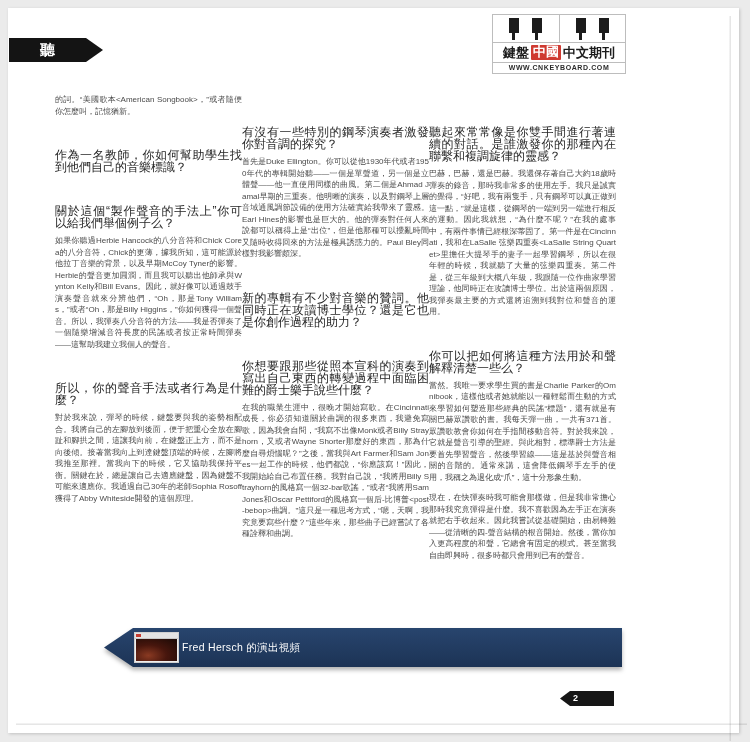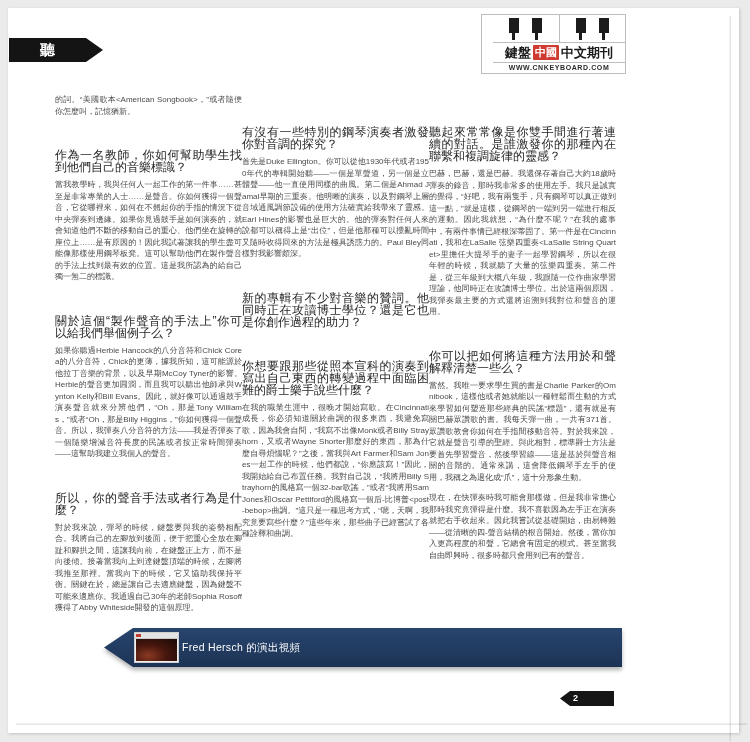--- a/index.html
+++ b/index.html
@@ -14,33 +14,33 @@
   
   .tab { position:absolute; left:1px; top:30px; width:94px; height:24px;
          background:#141414; color:#ffffff;
          clip-path:polygon(0 0, calc(100% - 17px) 0, 100% 50%, calc(100% - 17px) 100%, 0 100%);
          display:flex; align-items:center; justify-content:center;
          padding-right:16px; box-sizing:border-box;
          font-size:15px; font-weight:bold; letter-spacing:1px; }
 
   
   .logo { position:absolute; right:113px; top:6px; width:132px;
-          border:1px solid #bdbdbd; background:#ffffff;padding-left:11px; }
+          border:1px solid #bdbdbd; background:#ffffff; }
   .logo-keys { display:flex; height:27px; border-bottom:1px solid #bdbdbd; }
   .key-group { flex:1; display:flex; justify-content:center; gap:13px;
                padding-top:3px; }
   .key-group + .key-group { border-left:1px solid #bdbdbd; }
   .pkey { width:10px; height:15px; background:#1c1c1c; position:relative; }
   .pkey::after { content:""; position:absolute; left:3px; top:15px;
                  width:3px; height:7px; background:#1c1c1c; }
   .logo-title { display:flex; align-items:center; justify-content:center;
                 gap:2px; height:19px; font-weight:bold; font-size:13px;
                 color:#1c1c1c; white-space:nowrap; }
-  .logo-stamp { background:#cf3a31; color:#ffffff; font-size:11px;
-                padding:0 2px; line-height:15px; border-radius:1px; }
+  .logo-stamp { background:#cf3a31; color:#ffffff; font-size:13px;
+                padding:0 2px; line-height:15px; border-radius:1px;font-family:Liberation Mono, monospace; }
   .logo-url { text-align:center; font-size:7px; font-weight:bold;
               letter-spacing:0.6px; color:#2a2a2a; border-top:1px solid #bdbdbd;
               padding:1px 0 2px; }
 
   
   .content { position:absolute; left:47px; top:86px; width:612px;
              display:flex; }
   .col { width:187px; box-sizing:border-box; }
   .col p.para { margin:0 0 9px; font-size:8px; line-height:11.5px;
                 color:#4a4a4a; text-align:justify; word-break:break-all; }
@@ -106,21 +106,20 @@
       <span class="logo-stamp">中國</span>
       <span>中文期刊</span>
     </div>
     <div class="logo-url">WWW.CNKEYBOARD.COM</div>
   </div>
 
   <div class="content">
     <div class="col">
         <p class="para">的詞。“美國歌本&lt;American Songbook&gt;，”或者隨便你怎麼叫，記憶猶新。</p>
         <div class="qhead">作為一名教師，你如何幫助學生找到他們自己的音樂標識？</div>
-        <p class="para">當我教學時，我與任何人一起工作的第一件事……甚至是非常專業的人士……是聲音。你如何獲得一個聲音，它從哪裡來，如何在不翹起你的手指的情況下從中央彈奏到邊緣。如果你見過鼓手是如何演奏的，就會知道他們不斷的移動自己的重心、他們坐在旋轉的座位上……是有原因的！因此我試著讓我的學生盡可能像那樣使用鋼琴板凳。這可以幫助他們在製作聲音的手法上找到最有效的位置。這是我所認為的給自己獨一無二的標識。</p>
         <div class="qhead">關於這個“製作聲音的手法上”你可以給我們舉個例子么？</div>
         <p class="para">如果你聽過Herbie Hancock的八分音符和Chick Corea的八分音符，Chick的更薄，據我所知，這可能源於他拉丁音樂的背景，以及早期McCoy Tyner的影響。Herbie的聲音更加圓潤，而且我可以聽出他師承與Wynton Kelly和Bill Evans。因此，就好像可以通過鼓手演奏聲音就來分辨他們，“Oh，那是Tony Williams，”或者“Oh，那是Billy Higgins，”你如何獲得一個聲音。所以，我彈奏八分音符的方法——我是否彈奏了一個隨樂增減音符長度的民謠或者按正常時間彈奏——這幫助我建立我個人的聲音。</p>
         <div class="qhead">所以，你的聲音手法或者行為是什麼？</div>
         <p class="para">對於我來說，彈琴的時候，鍵盤要與我的姿勢相配合。我將自己的左腳放到後面，便于把重心全放在腳趾和腳拱之間，這讓我向前，在鍵盤正上方，而不是向後傾。接著當我向上到達鍵盤頂端的時候，左腳將我推至那裡。當我向下的時候，它又協助我保持平衡。關鍵在於，總是讓自己去適應鍵盤，因為鍵盤不可能來適應你。我通過自己30年的老師Sophia Rosoff獲得了Abby Whiteside開發的這個原理。</p>
       </div>
     <div class="col">
         <div class="qhead">有沒有一些特別的鋼琴演奏者激發你對音調的探究？</div>
         <p class="para">首先是Duke Ellington。你可以從他1930年代或者1950年代的專輯開始聽——一個是單聲道，另一個是立體聲——他一直使用同樣的曲風。第二個是Ahmad Jamal早期的三重奏。他明晰的演奏，以及對鋼琴上層音域通風調節設備的使用方法確實給我帶來了靈感。Earl Hines的影響也是巨大的。他的彈奏對任何人來說都可以稱得上是“出位”，但是他那種可以攪亂時間又隨時收得回來的方法是極具誘惑力的。Paul Bley同樣對我影響頗深。</p>
         <div class="qhead">新的專輯有不少對音樂的贊詞。他同時正在攻讀博士學位？還是它也是你創作過程的助力？</div>
         <div class="qhead">你想要跟那些從照本宣科的演奏到寫出自己東西的轉變過程中面臨困難的爵士樂手說些什麼？</div>

